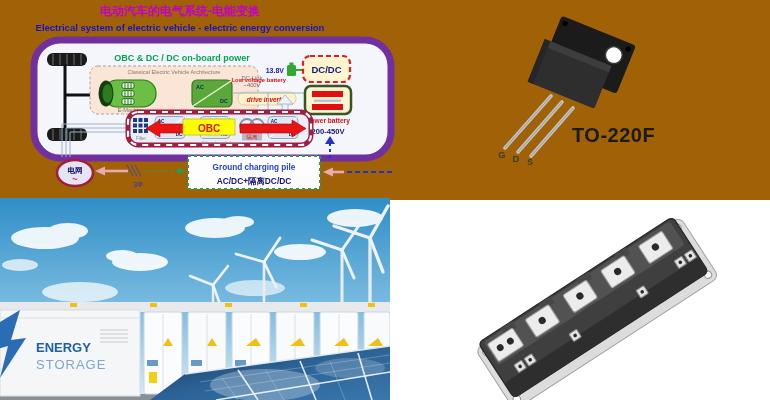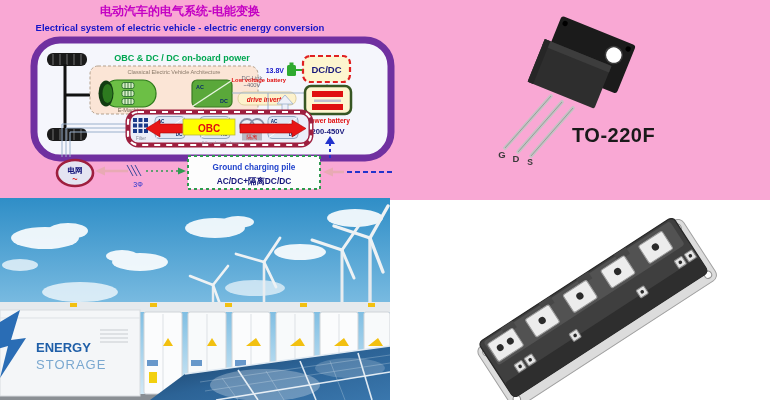--- a/index.html
+++ b/index.html
@@ -1,16 +1,16 @@
 <!DOCTYPE html>
 <html><head>
 <meta charset="utf-8">
 <style>
   html,body{margin:0;padding:0;background:#fff;}
-  .canvas{position:relative;width:770px;height:400px;background:#f9a8d4;overflow:hidden;
+  .canvas{position:relative;width:770px;height:400px;background:#a16207;overflow:hidden;
           font-family:"Liberation Sans","DejaVu Sans",sans-serif;}
   .quad{position:absolute;}
   svg text{font-family:"Liberation Sans","DejaVu Sans",sans-serif;}
 </style>
 </head>
 <body>
 
 <div class="canvas">
 
   <div class="quad" style="left:0;top:0;width:430px;height:198px;">

